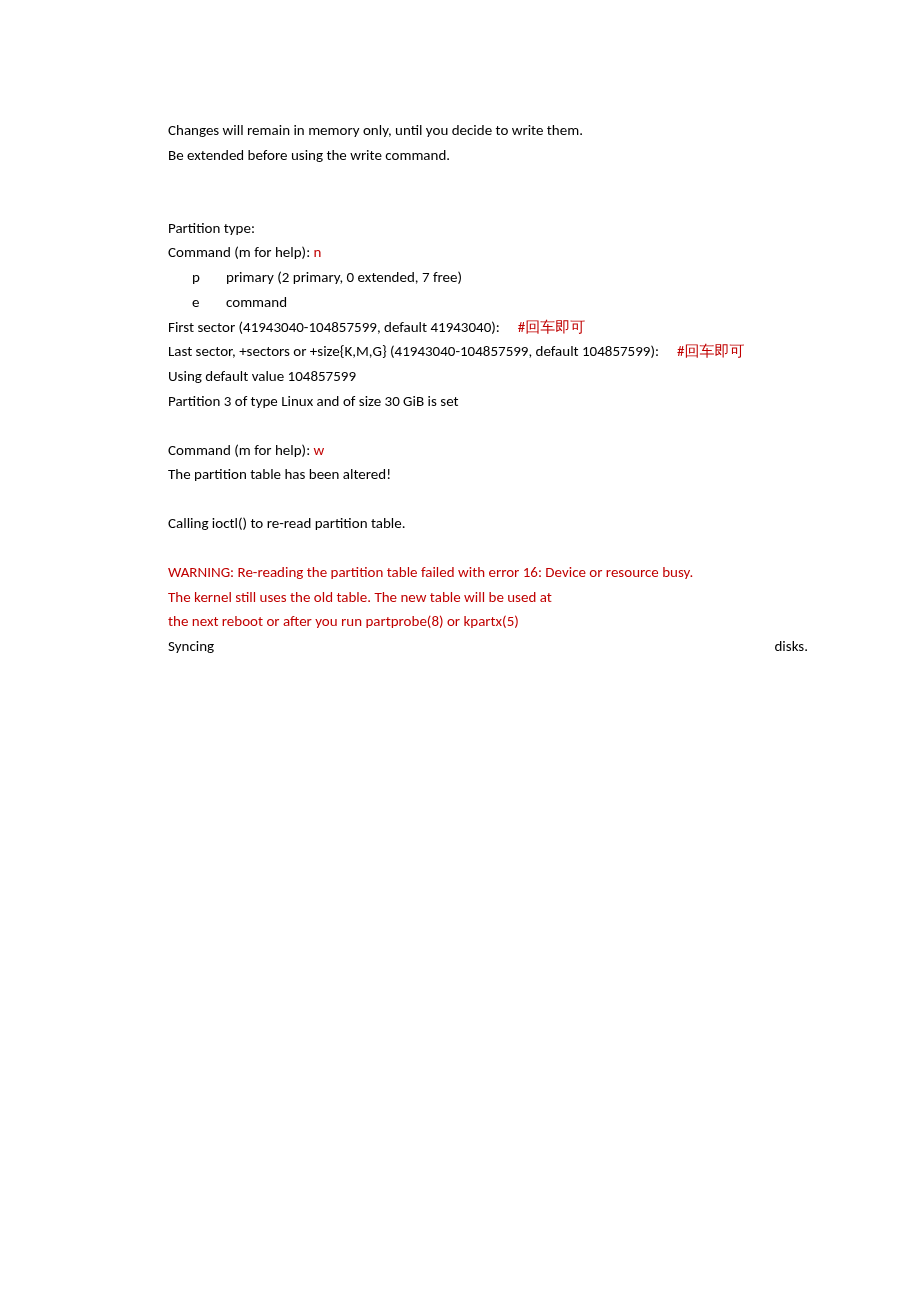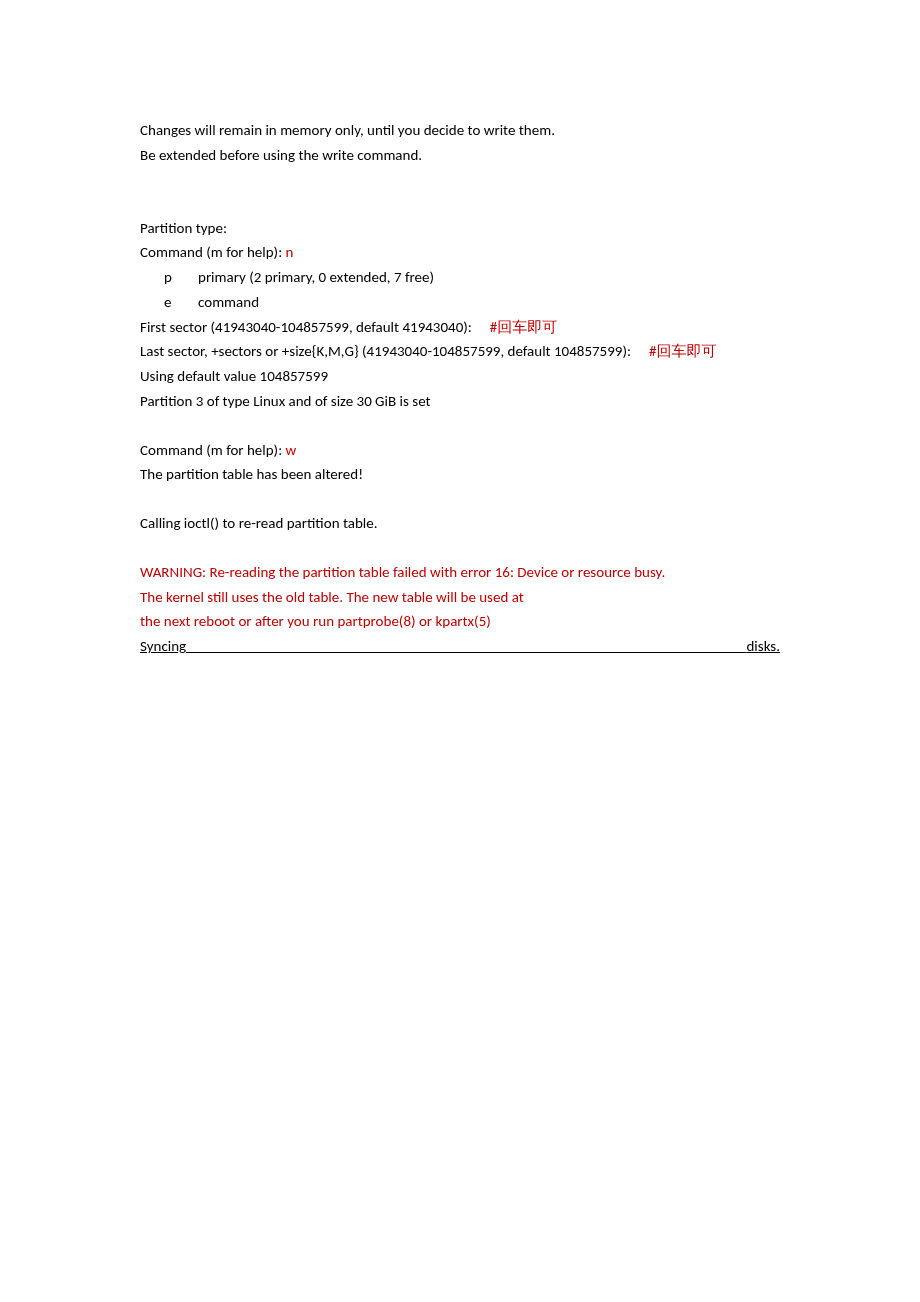--- a/index.html
+++ b/index.html
@@ -9,35 +9,35 @@
     font-family: Calibri, "Segoe UI", Arial, sans-serif;
     font-size: 15px;
     line-height: 1.65;
     color: #000000;
   }
   .page {
     width: 772px;
     min-height: 1302px;
     box-sizing: border-box;
     padding: 118px 140px 0 140px;
+    margin-left: 28px;
   }
   .content {
     width: 640px;
   }
   .para {
     margin: 0 0 24px 0;
   }
   .red {
     color: #c00000;
   }
   .pp { display:inline-block; width:22px; text-align:left; margin-left:24px; margin-right:12px; }
   .justify {
     text-align: justify;
     text-align-last: justify;
-    text-decoration: underline;
   }
 </style>
 </head>
 <body>
 
 <div class="page">
   <div class="content">
 
     <div class="para">
       <div>Changes will remain in memory only, until you decide to write them.</div>

